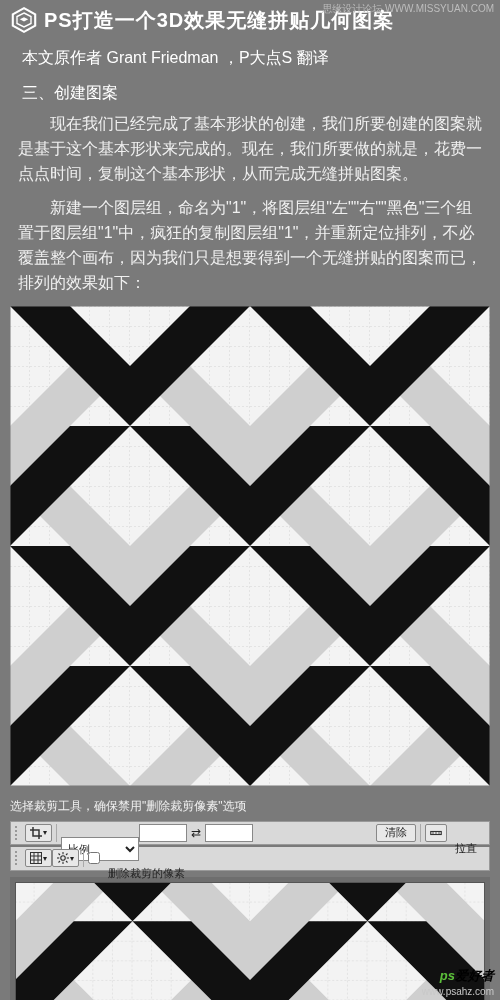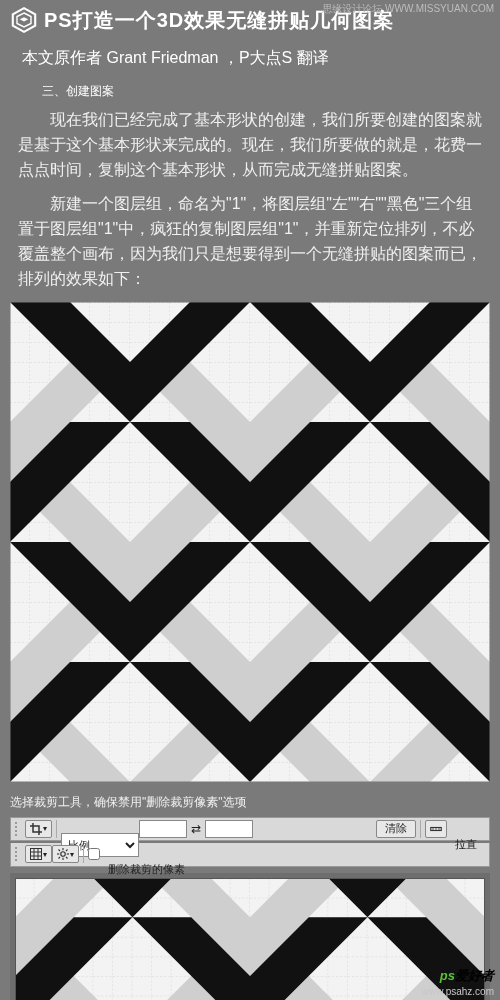--- a/index.html
+++ b/index.html
@@ -25,21 +25,21 @@
     letter-spacing: 1px;
     white-space: nowrap;
   }
   .topright {
     position: absolute;
     top: 2px; right: 6px;
     font-size: 10px;
     color: #bdbdbd;
   }
   .author { padding: 10px 22px 8px 22px; font-size: 16px; }
-  .section-title { padding: 6px 22px 4px 22px; font-size: 12px; margin-left: 20px; }
+  .section-title { padding: 6px 22px 4px 22px; font-size: 16px; }
   .para {
     padding: 4px 18px 6px 18px;
     font-size: 16px;
     line-height: 1.55;
     text-indent: 2em;
     color: #f0f0f0;
   }
   .canvas-wrap {
     margin: 4px 10px 6px 10px;
     background: #fff;

